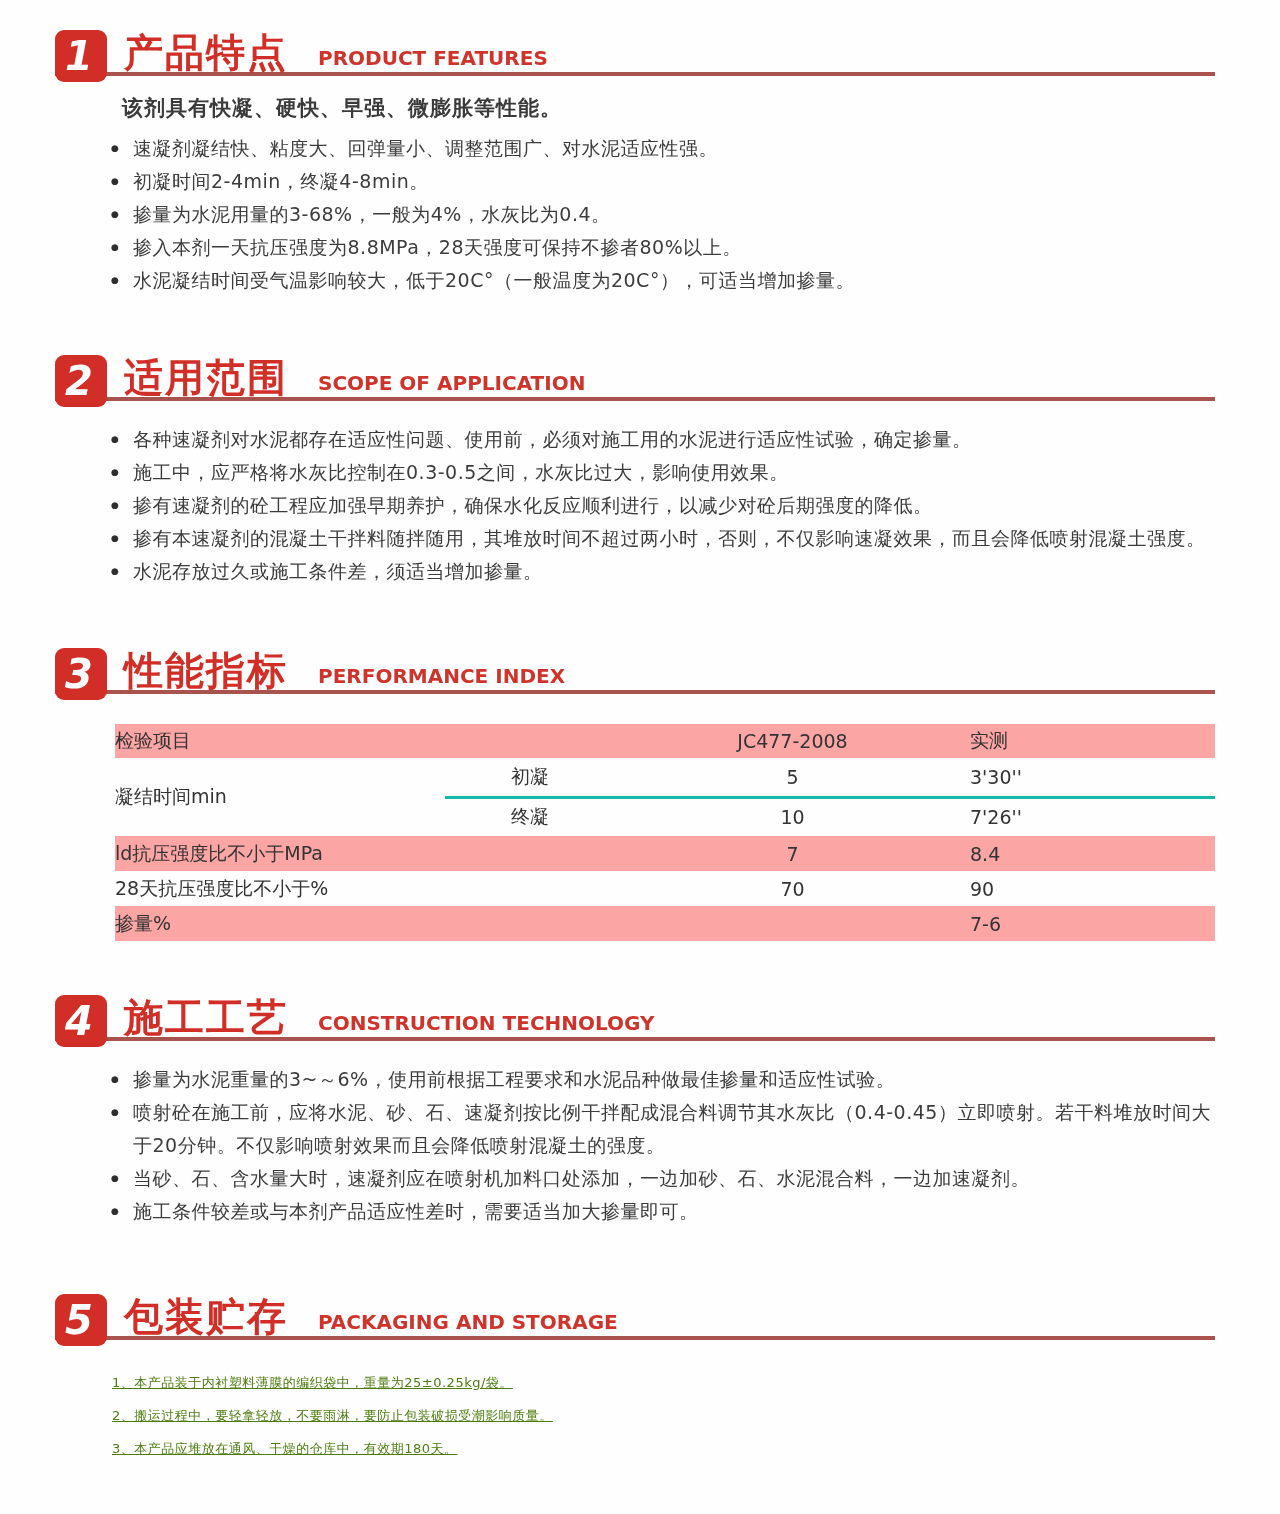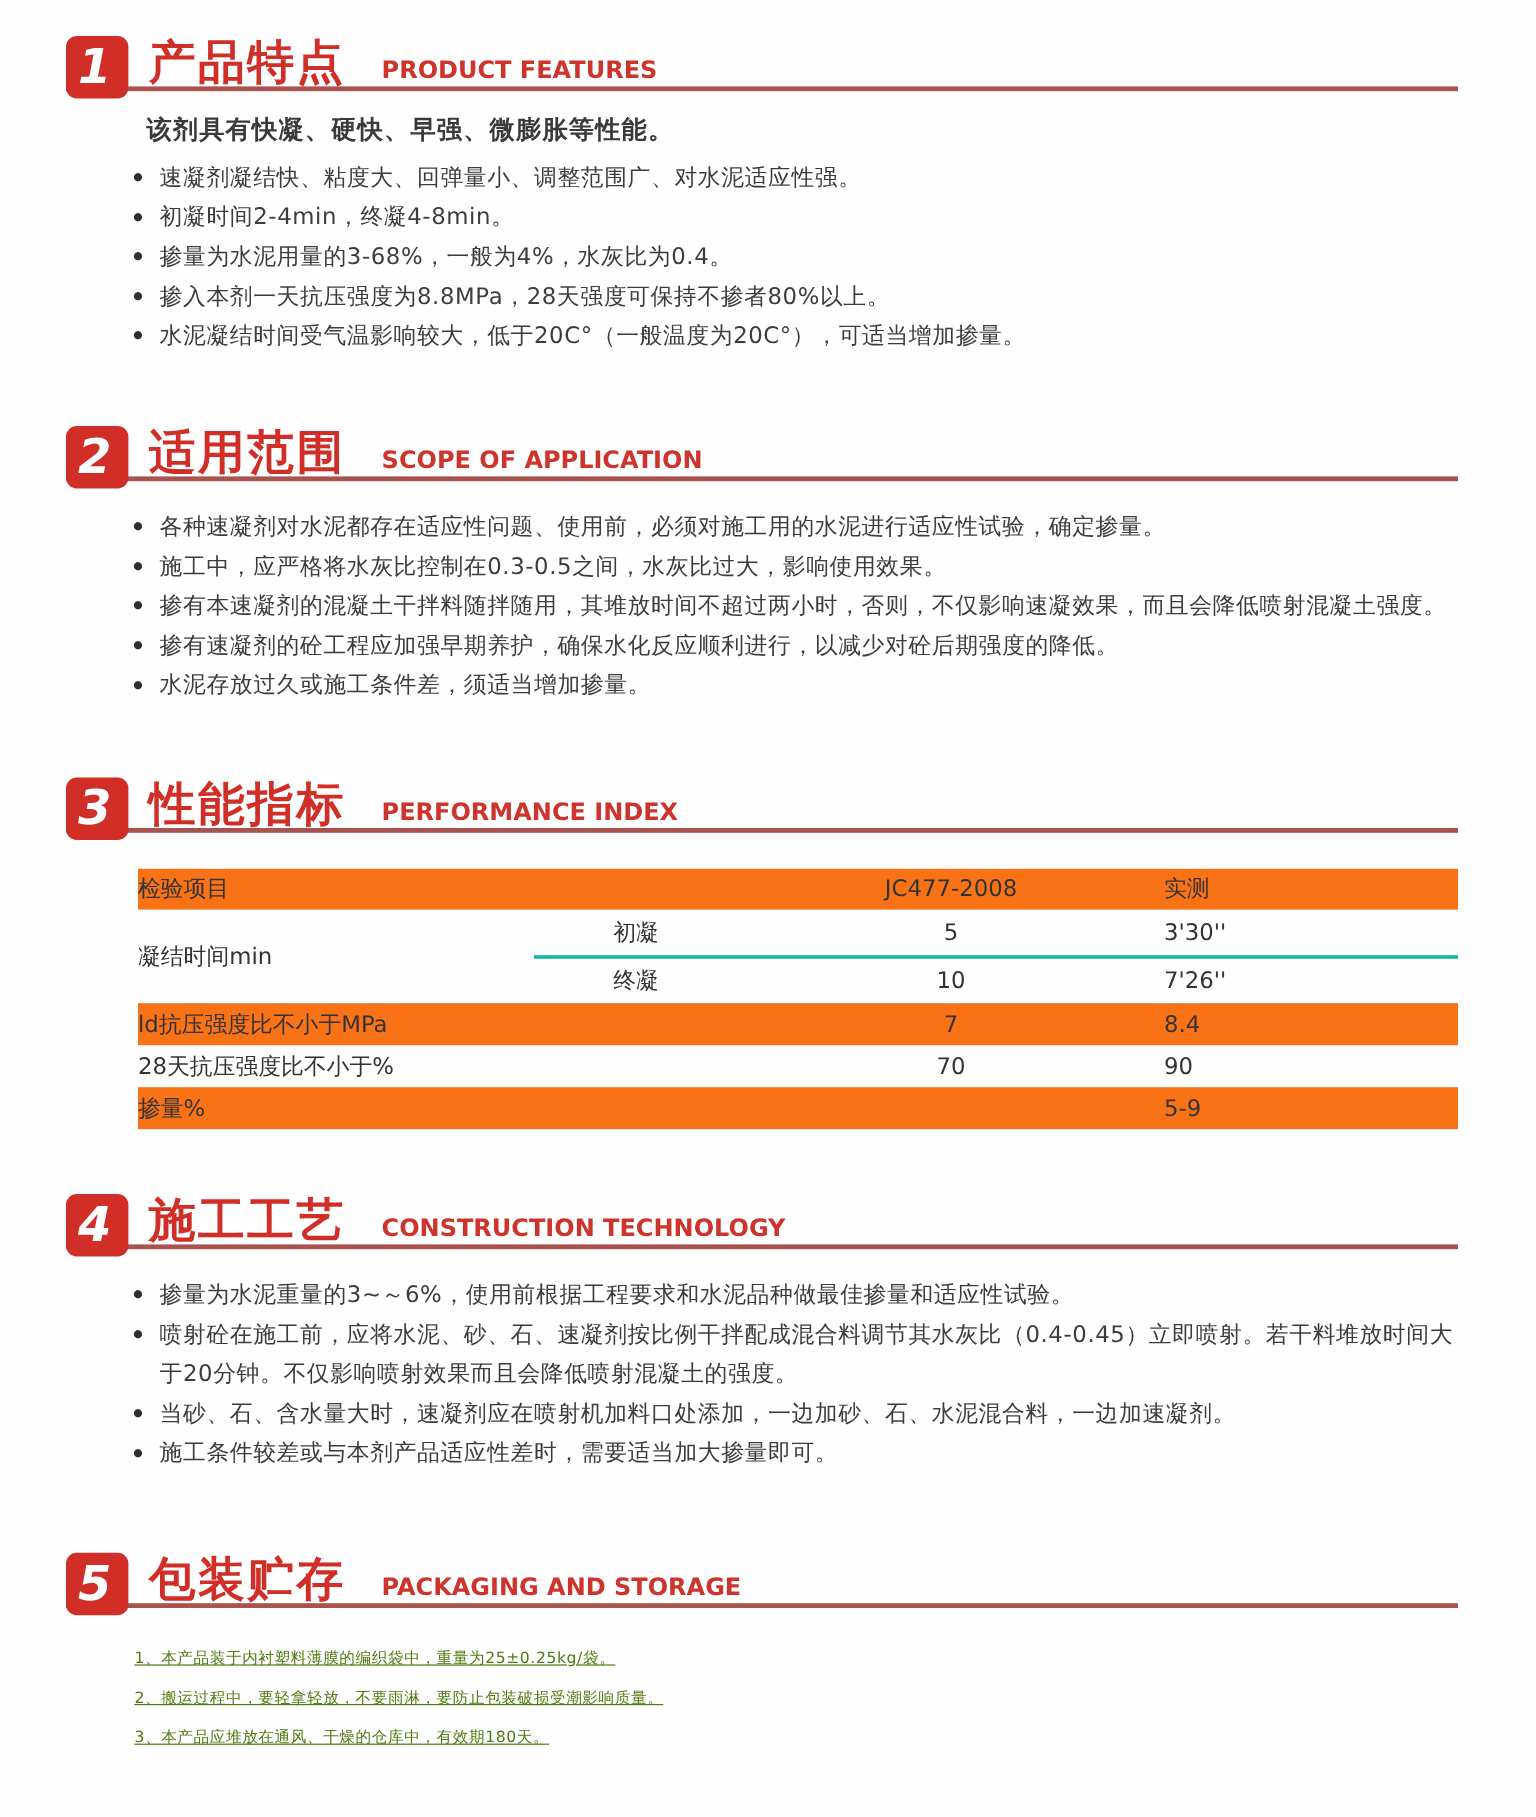--- a/index.html
+++ b/index.html
@@ -62,21 +62,21 @@
   table.perf {
     margin:30px 0 0 60px; width:1100px;
     border-collapse:collapse; table-layout:fixed;
     font-size:19px; color:#333333;
   }
   table.perf td { padding:0; vertical-align:middle; }
   td.c1 { width:330px; padding-left:16px; text-align:left; }
   td.c2 { width:170px; text-align:center; }
   td.c3 { width:355px; text-align:center; }
   td.c4 { width:245px; padding-left:65px; text-align:left; }
-  tr.gray td { background:#f97316;margin-top:41px; }
+  tr.gray td { background:#fca5a5;margin-top:41px; }
   tr.hdr td { height:34px; font-weight:400; }
   tr.set td { height:39px; }
   tr.std td { height:35px; }
   td.divider { border-bottom:3px solid #14b8a6; }
 </style>
 </head>
 <body>
 
 <div class="page">
 
@@ -102,22 +102,22 @@
     <header class="sec-header">
       <div class="badge">
         <span>2</span>
       </div>
       <h2 class="title-zh">适用范围</h2>
       <span class="title-en">SCOPE OF APPLICATION</span>
     </header>
     <ul class="bullets">
       <li>各种速凝剂对水泥都存在适应性问题、使用前，必须对施工用的水泥进行适应性试验，确定掺量。</li>
       <li>施工中，应严格将水灰比控制在0.3-0.5之间，水灰比过大，影响使用效果。</li>
+      <li>掺有速凝剂的砼工程应加强早期养护，确保水化反应顺利进行，以减少对砼后期强度的降低。</li>
       <li>掺有本速凝剂的混凝土干拌料随拌随用，其堆放时间不超过两小时，否则，不仅影响速凝效果，而且会降低喷射混凝土强度。</li>
-      <li>掺有速凝剂的砼工程应加强早期养护，确保水化反应顺利进行，以减少对砼后期强度的降低。</li>
       <li>水泥存放过久或施工条件差，须适当增加掺量。</li>
     </ul>
   </section>
 
   <section class="sec sec-3">
     <header class="sec-header">
       <div class="badge">
         <span>3</span>
       </div>
       <h2 class="title-zh">性能指标</h2>
@@ -152,21 +152,21 @@
       <tr class="std">
         <td class="c1">28天抗压强度比不小于%</td>
         <td class="c2"></td>
         <td class="c3">70</td>
         <td class="c4">90</td>
       </tr>
       <tr class="gray std">
         <td class="c1">掺量%</td>
         <td class="c2"></td>
         <td class="c3"></td>
-        <td class="c4">5-9</td>
+        <td class="c4">7-6</td>
       </tr>
     </tbody>
       </table>
   </section>
 
   <section class="sec sec-4">
     <header class="sec-header">
       <div class="badge">
         <span>4</span>
       </div>

